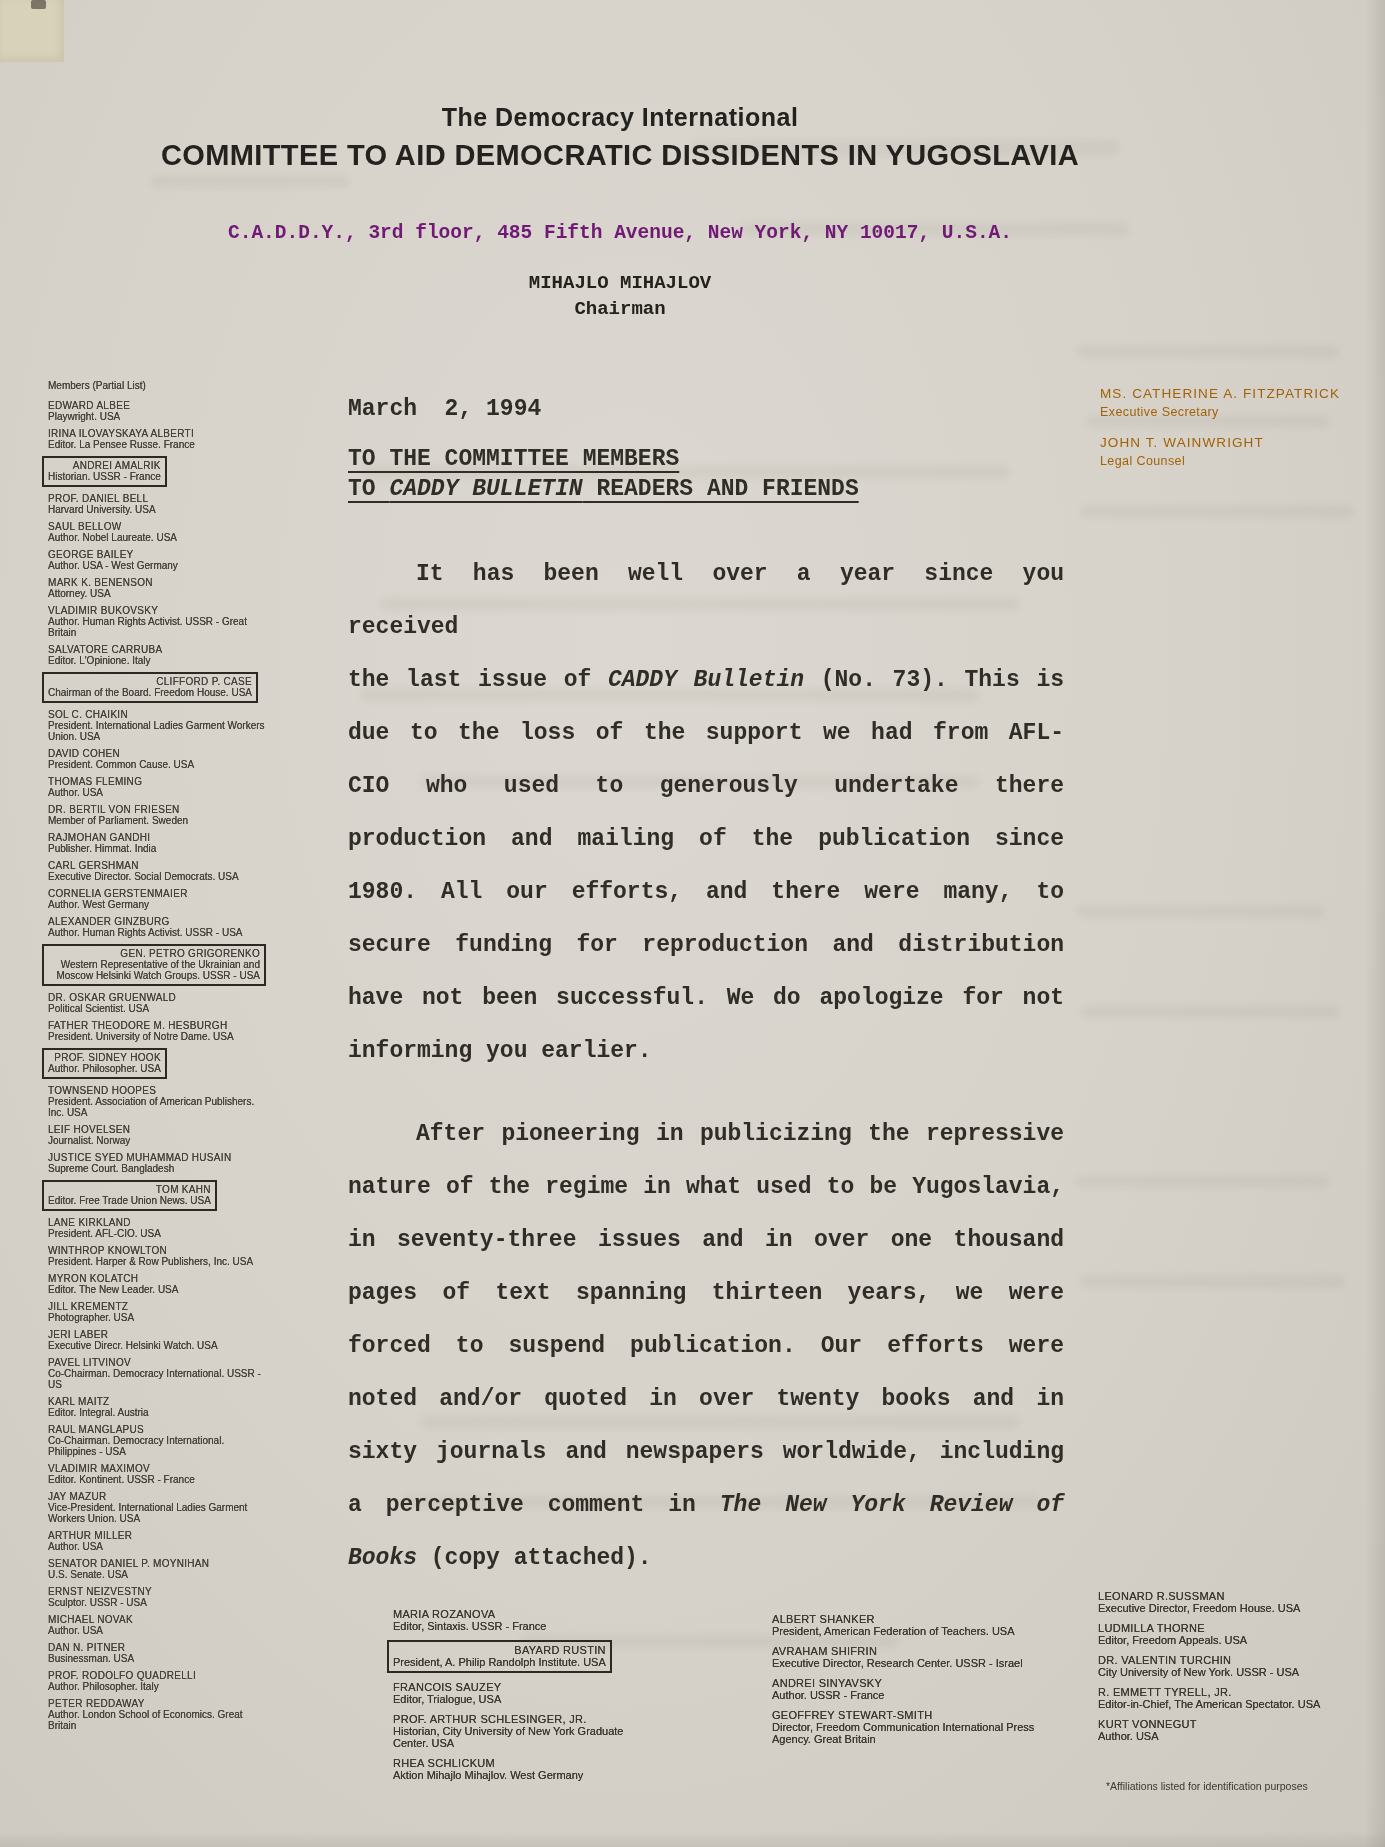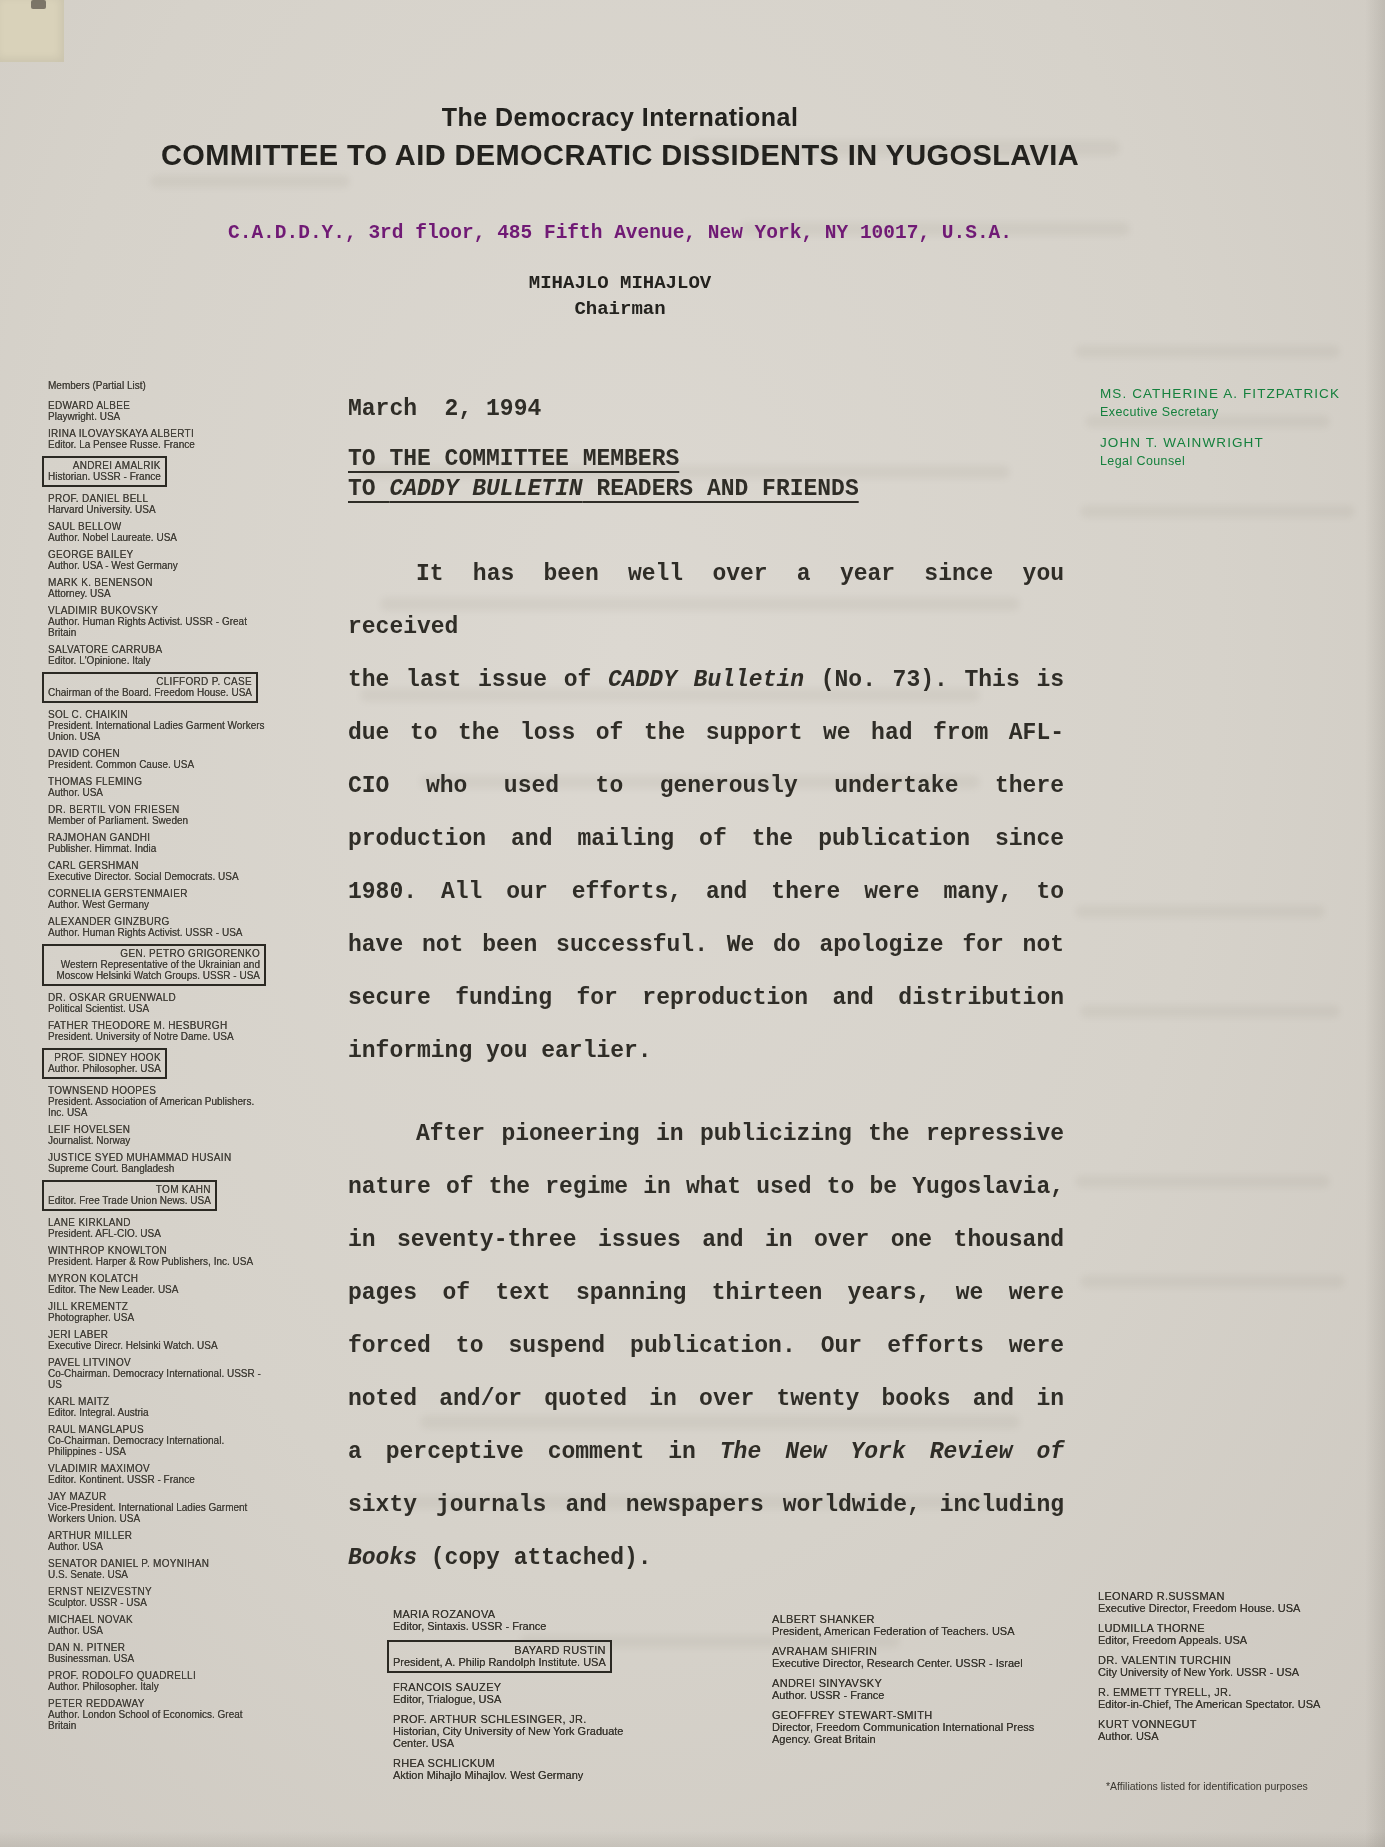--- a/index.html
+++ b/index.html
@@ -18,21 +18,21 @@
 
   
   .header{position:absolute;left:0;top:76px;width:1240px;text-align:center;color:#23221e;}
   .h1{font-size:25px;font-weight:bold;letter-spacing:.5px;margin-top:27px;}
   .h2{font-size:29px;font-weight:bold;letter-spacing:.4px;margin-top:7px;}
   .address{margin-top:50px;font-family:"Liberation Mono",monospace;font-size:19.5px;font-weight:bold;color:#701a75;}
   .chairman-name{margin-top:28px;font-family:"Liberation Mono",monospace;font-size:19px;font-weight:bold;}
   .chairman-title{font-family:"Liberation Mono",monospace;font-size:19px;font-weight:bold;margin-top:4px;}
 
   
-  .officials{position:absolute;left:1100px;top:386px;color:#15803d;}
+  .officials{position:absolute;left:1100px;top:386px;color:#a16207;}
   .off-name{font-size:13.5px;letter-spacing:1.1px;white-space:nowrap;}
   .off-title{font-size:12.5px;letter-spacing:.4px;margin-top:4px;margin-bottom:16px;}
 
   
   .sidebar{position:absolute;left:48px;top:380px;width:218px;color:#45423b;
     font-size:10px;line-height:11px;text-shadow:0 0 .3px #45423b;}
   .sb-heading{margin-bottom:9px;}
   .member{margin-bottom:6px;}
   .m-name{letter-spacing:.3px;}
   .boxed{border:2px solid #2b2923;padding:2px 4px 3px;margin-left:-6px;width:fit-content;max-width:100%;text-align:right;}
@@ -342,41 +342,41 @@
       <div class="bline stretch"><span>the last issue of </span><span class="it">CADDY Bulletin</span><span> (No. 73).  This is</span></div>
 
       <div class="bline stretch">due to the loss of the support we had from AFL-</div>
 
       <div class="bline stretch">CIO who used to generously undertake there</div>
 
       <div class="bline stretch">production and mailing of the publication since</div>
 
       <div class="bline stretch">1980.  All our efforts, and there were many, to</div>
 
+      <div class="bline stretch">secure funding for reproduction and distribution</div>
+
       <div class="bline stretch">have not been successful.  We do apologize for not</div>
 
-      <div class="bline stretch">secure funding for reproduction and distribution</div>
-
       <div class="bline">informing you earlier.</div>
 
       <div class="bline indent stretch gap">After pioneering in publicizing the repressive</div>
 
       <div class="bline stretch">nature of the regime in what used to be Yugoslavia,</div>
 
       <div class="bline stretch">in seventy-three issues and in over one thousand</div>
 
       <div class="bline stretch">pages of text spanning thirteen years, we were</div>
 
       <div class="bline stretch">forced to suspend publication.  Our efforts were</div>
 
       <div class="bline stretch">noted and/or quoted in over twenty books and in</div>
 
+      <div class="bline stretch">sixty journals and newspapers worldwide, including</div>
+
       <div class="bline stretch"><span>a perceptive comment in </span><span class="it">The New York Review of</span></div>
-
-      <div class="bline stretch">sixty journals and newspapers worldwide, including</div>
 
       <div class="bline"><span class="it">Books</span><span> (copy attached).</span></div>
     </div>
 </div>
 
 <div class="bottom-col" id="col1">
 
     <div class="member">
       <div class="m-name">MARIA ROZANOVA</div>
       <div class="m-desc">Editor, Sintaxis. USSR - France</div>

